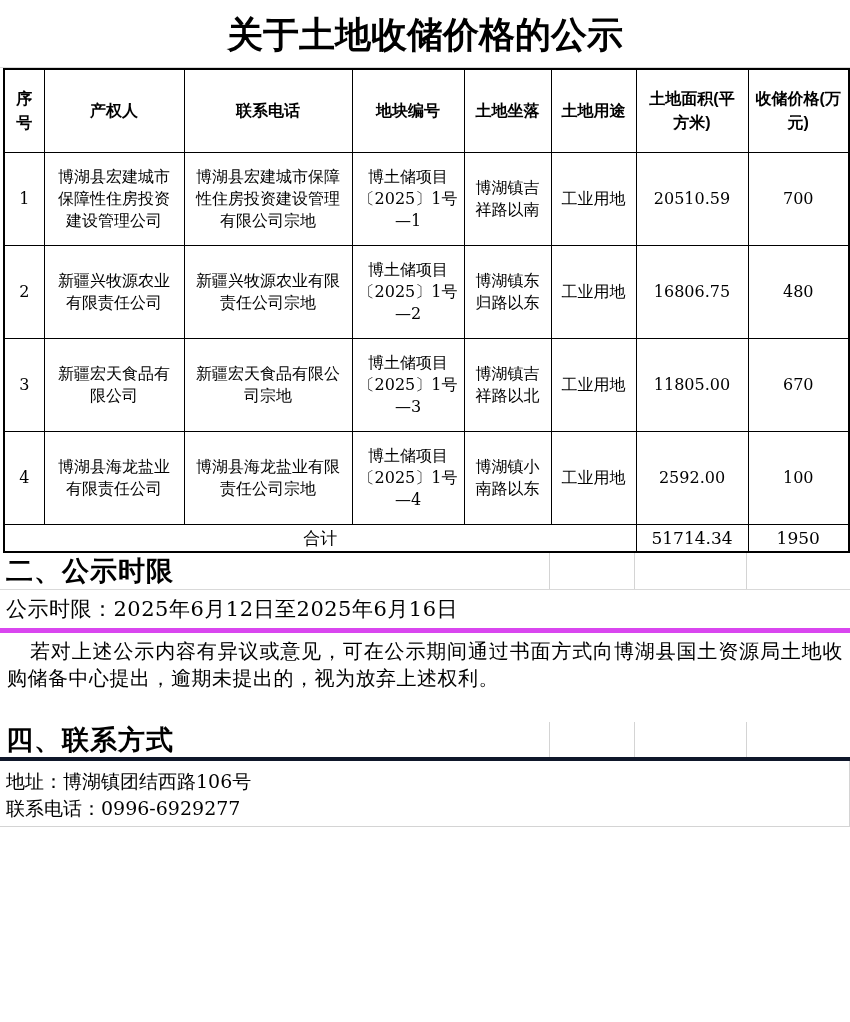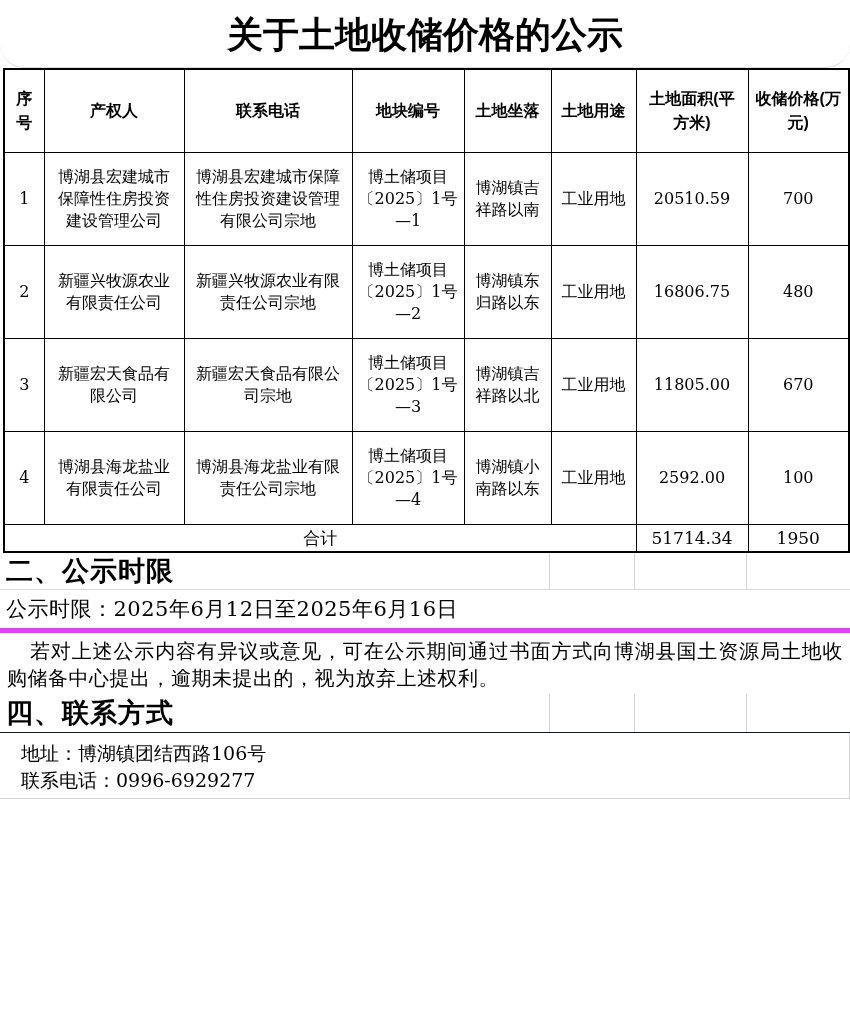--- a/index.html
+++ b/index.html
@@ -16,21 +16,20 @@
   .vl1 { left:549px; } .vl2 { left:634px; } .vl3 { left:746px; }
 
   .doc-title {
     height:68px;
     padding-top:10px;
     text-align:center;
     font-size:36px; font-weight:bold;
     font-family:"DejaVu Serif","Liberation Serif",serif;
     border-bottom:1px solid #d9d9d9;
     line-height:1.35;
-    border-radius:24px;
   }
   .intro {
     height:129px;
     padding:12px 6px 0 6px;
     font-size:20px; line-height:26px;
     text-align:justify;
     text-align-last:center;
     text-indent:2.1em;
     border-bottom:1px solid #d9d9d9;
     letter-spacing:0.5px;
@@ -39,21 +38,21 @@
     position:relative;
     display:flex; align-items:center;
     padding-left:6px;
     font-family:"Liberation Sans","DejaVu Sans",sans-serif;
     font-weight:bold; font-size:27px;
     letter-spacing:1px;
   }
   .sec1 { height:43px; }
   .sec2 { height:37px; border-bottom:1px solid #d9d9d9; }
   .sec3 { height:39px; border-top:1px solid #d9d9d9; border-bottom:1px solid #d9d9d9; }
-  .sec4 { height:39px; border-bottom:1px solid #0f172a; }
+  .sec4 { height:39px; border-bottom:4px solid #0f172a;margin-top:28px; }
 
   table.land-table {
     width:845px; margin-left:3px;
     border-collapse:collapse;
     table-layout:fixed;
     border:2px solid #000;
   }
   table.land-table th, table.land-table td {
     border:1px solid #000;
     text-align:center; vertical-align:middle;
@@ -83,21 +82,21 @@
   .note-row {
     height:61px;
     padding:5px 7px 0 7px;
     font-size:20px; line-height:27px;
     text-align:justify;
     text-indent:1.15em;
     letter-spacing:0.5px;
   }
   .contact-block {
     height:66px;
-    padding:7px 0 0 21px;
+    padding:7px 0 0 6px;
     font-size:19px; line-height:27px;
     border-right:1px solid #d4d4d4;
     border-bottom:1px solid #d4d4d4;
   }
 </style>
 </head>
 <body>
 
 <div class="page">
 

